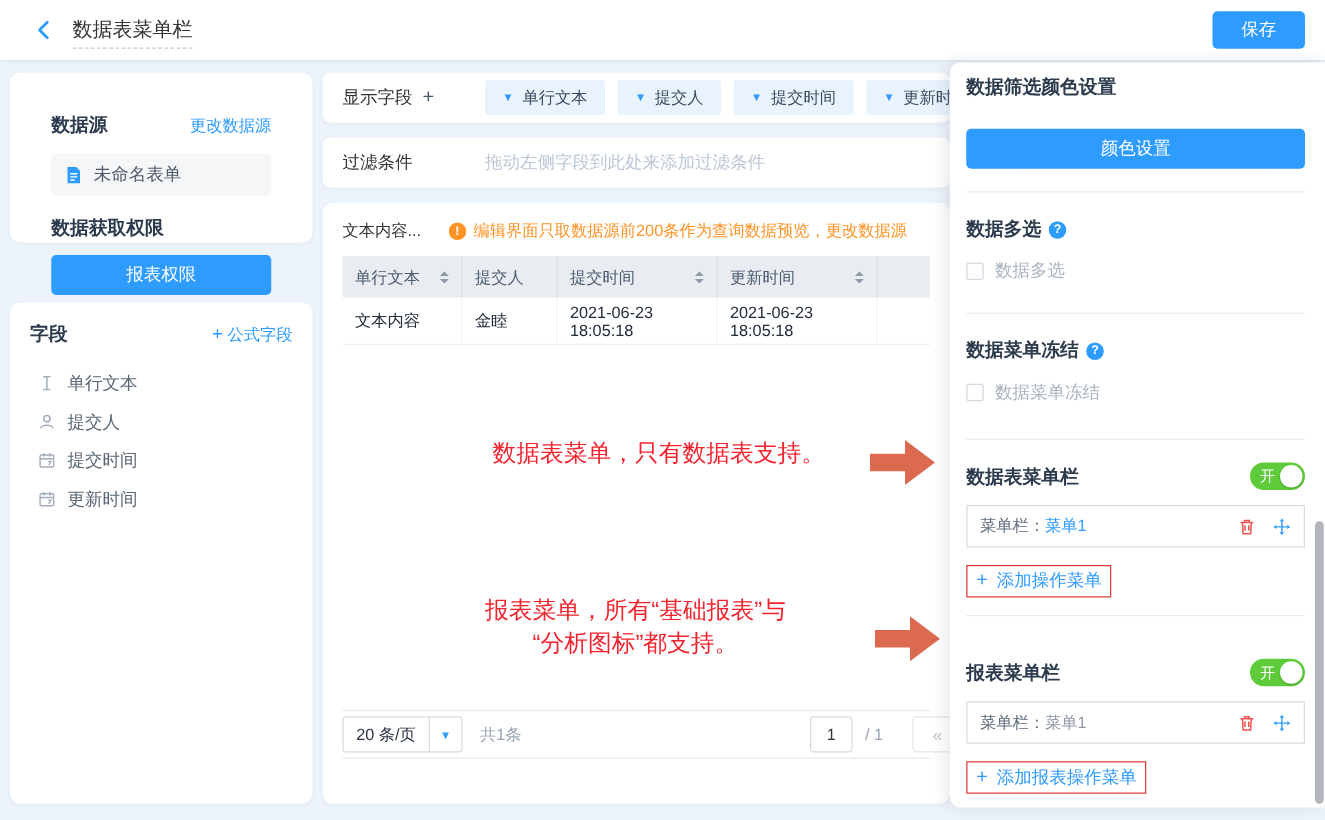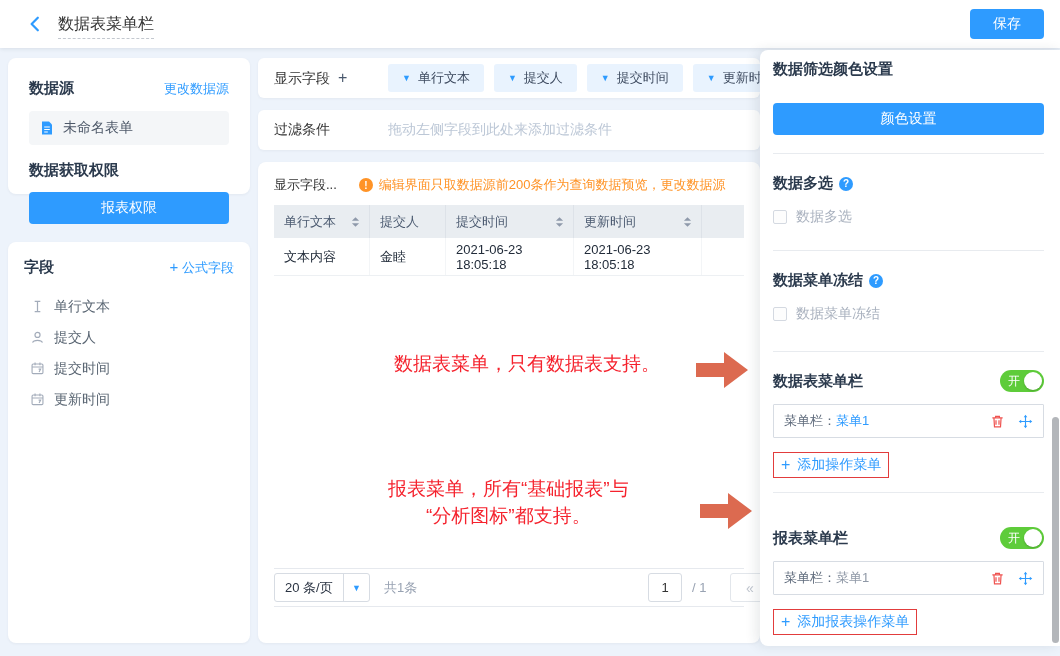--- a/index.html
+++ b/index.html
@@ -15,21 +15,21 @@
             box-shadow:0 1px 4px rgba(31,45,61,.10); z-index:20; }
   .back { position:absolute; left:26px; top:15px; cursor:pointer; }
   .doc-title { position:absolute; left:58px; top:14px; font-size:16px; color:#333;
                padding-bottom:3px; border-bottom:1px dashed #c3c8cf; }
   .save-btn { position:absolute; right:16px; top:9px; width:74px; height:30px; background:#2e9bff;
               color:#fff; font-size:14px; border:none; border-radius:4px; display:flex;
               align-items:center; justify-content:center; cursor:pointer; }
   
   .card { position:absolute; background:#fff; border-radius:8px; box-shadow:0 1px 3px rgba(31,45,61,.05); }
   
-  .ds-card { left:8px; top:58px; width:242px; height:136px; padding:21px; }
+  .ds-card { left:8px; top:58px; width:242px; height:136px; padding:33px; }
   .card-head { display:flex; align-items:center; justify-content:space-between; }
   .card-title { font-size:15px; font-weight:bold; color:#2b3a4d; }
   .blue-link { font-size:13px; color:#2e9bff; cursor:pointer; white-space:nowrap; }
   .source-box { margin-top:13px; height:34px; background:#f4f6f8; border-radius:4px;
                 display:flex; align-items:center; gap:8px; padding:0 10px; font-size:14px; color:#4e5969; }
   .perm-title { margin-top:16px; font-size:15px; font-weight:bold; color:#2b3a4d; }
   .blue-btn { margin-top:12px; width:100%; height:32px; background:#2e9bff; color:#fff;
               font-size:14px; border:none; border-radius:4px; display:flex; align-items:center;
               justify-content:center; cursor:pointer; }
   .fields-card { left:8px; top:242px; width:242px; height:401px; padding:16px; }
@@ -229,21 +229,21 @@
     </div>
 </div>
 
 <div class="card box2">
   <span class="mid-label">过滤条件</span>
   <span class="placeholder">拖动左侧字段到此处来添加过滤条件</span>
 </div>
 
 <div class="card box3">
   <div class="tbl-head-row">
-    <span class="tbl-title">显示字段...</span>
+    <span class="tbl-title">文本内容...</span>
     <span class="warn">
       <span class="badge-ic warn-ic">!</span>
       <span>编辑界面只取数据源前200条作为查询数据预览，更改数据源</span>
     </span>
   </div>
   <div class="grid">
     <div class="g-head" id="grid-head">
         <div class="g-hcell" style="width: 96px;">
           <span>单行文本</span>
           <span class="sort">

